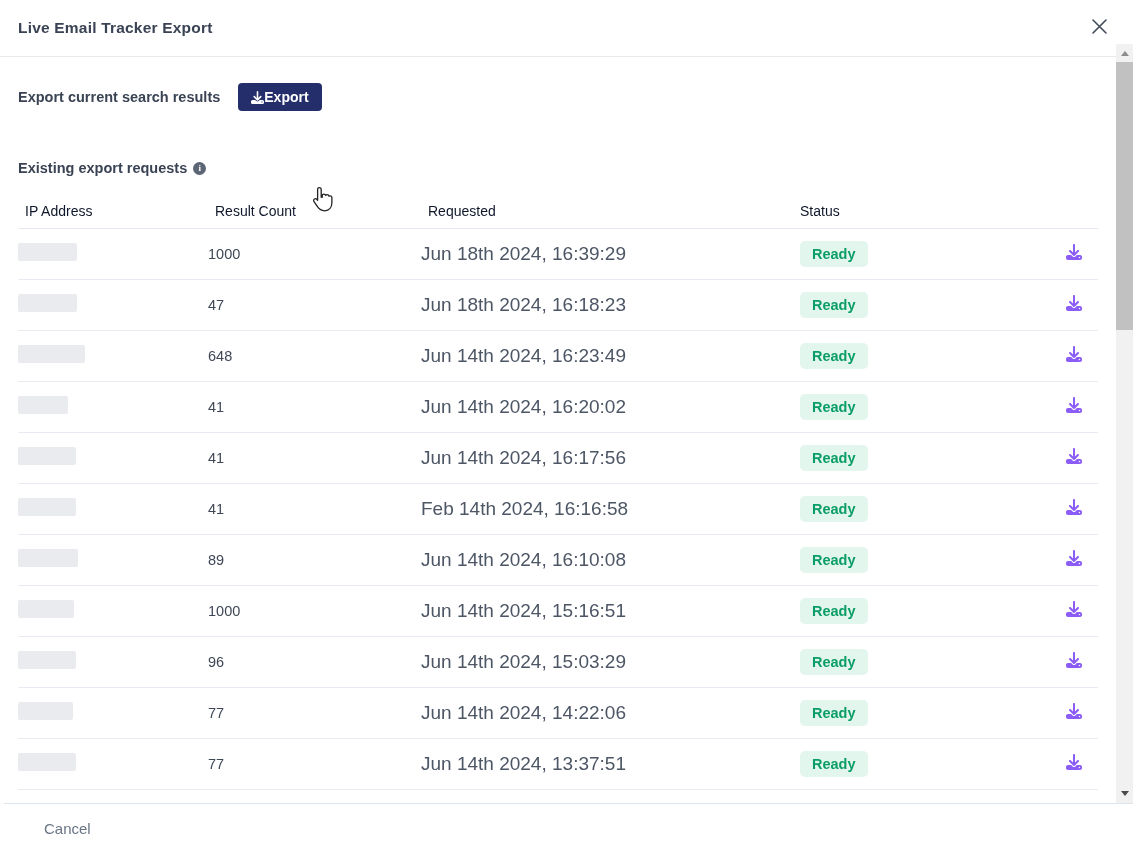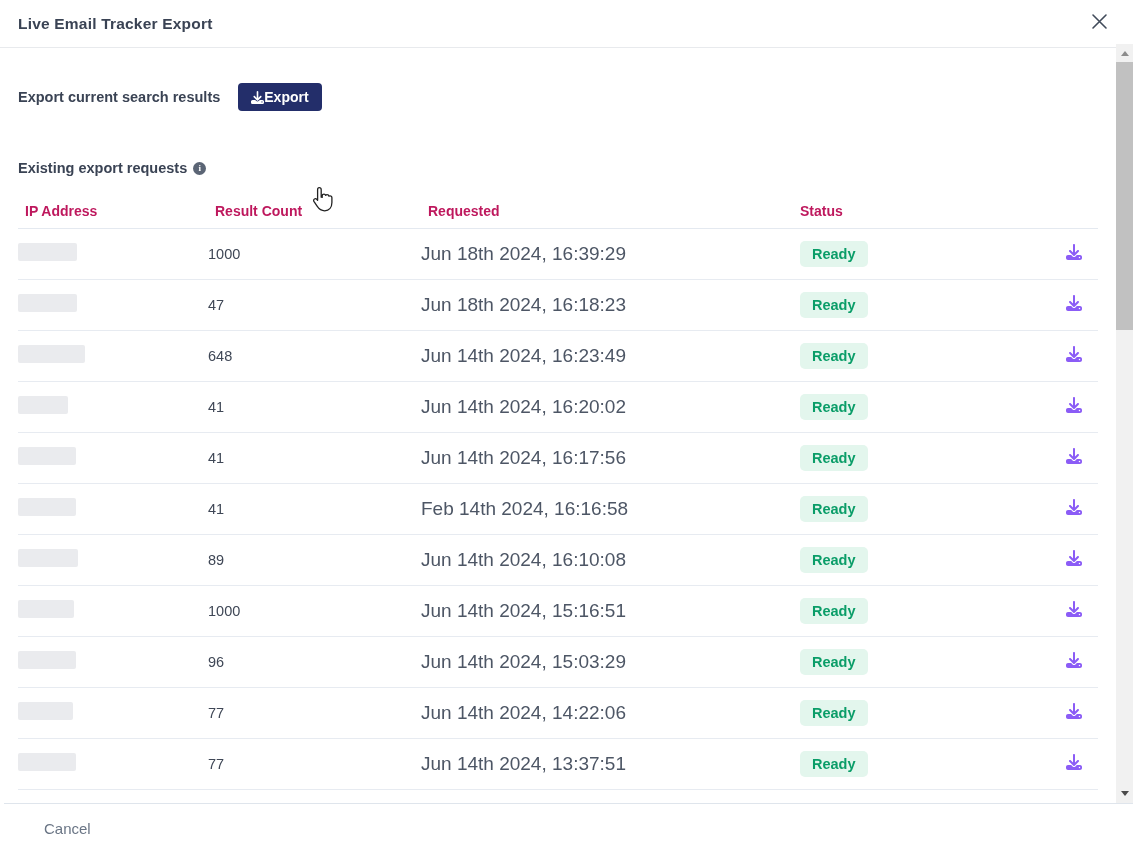--- a/index.html
+++ b/index.html
@@ -5,21 +5,21 @@
   * { margin:0; padding:0; box-sizing:border-box; }
   html,body { width:1133px; height:852px; }
   body {
     font-family: "Liberation Sans", "DejaVu Sans", sans-serif;
     background:#ffffff; position:relative; overflow:hidden;
     color:#3a4354;
   }
 
   
   .modal-header {
-    position:absolute; top:0; left:0; right:0; height:48px;
+    position:absolute; top:0; left:0; right:0; height:57px;
     border-bottom:1px solid #e8eaed;
     display:flex; align-items:center; justify-content:space-between;
     padding:0 24px 0 18px; background:#fff; z-index:5;
   }
   .modal-title { font-size:15.5px; font-weight:bold; color:#3a4354; letter-spacing:.2px; }
   .close-btn { width:20px; height:20px; display:flex; align-items:center; justify-content:center; cursor:pointer; }
 
   
   .modal-body {
     position:absolute; top:44px; left:0; right:17px; bottom:49px;
@@ -47,21 +47,21 @@
   }
 
   
   .table { margin-top:18px; }
   .trow {
     display:grid;
     grid-template-columns:190px 213px 372px 230px 1fr;
     align-items:center;
   }
   .thead-row { height:35px; border-bottom:1px solid #e4e9f0; }
-  .th { font-size:14px; font-weight:700; color:#be185d; padding-left:7px; }
+  .th { font-size:14px; font-weight:400; color:#0f172a; padding-left:7px; }
   .data-row { height:51px; border-bottom:1px solid #e7ebf1; }
   .ip-redacted {
     height:18px; background:#eaebee; border-radius:2px; display:inline-block;
   }
   .cell-count { font-size:14.5px; color:#3f4756; }
   .cell-date  { font-size:19px; color:#4d5665; }
   .status-badge {
     display:inline-block; margin-left:7px; background:#e3f6ed; color:#0a9d68;
     font-size:14.5px; font-weight:600; padding:5px 12px; border-radius:5px;
   }

